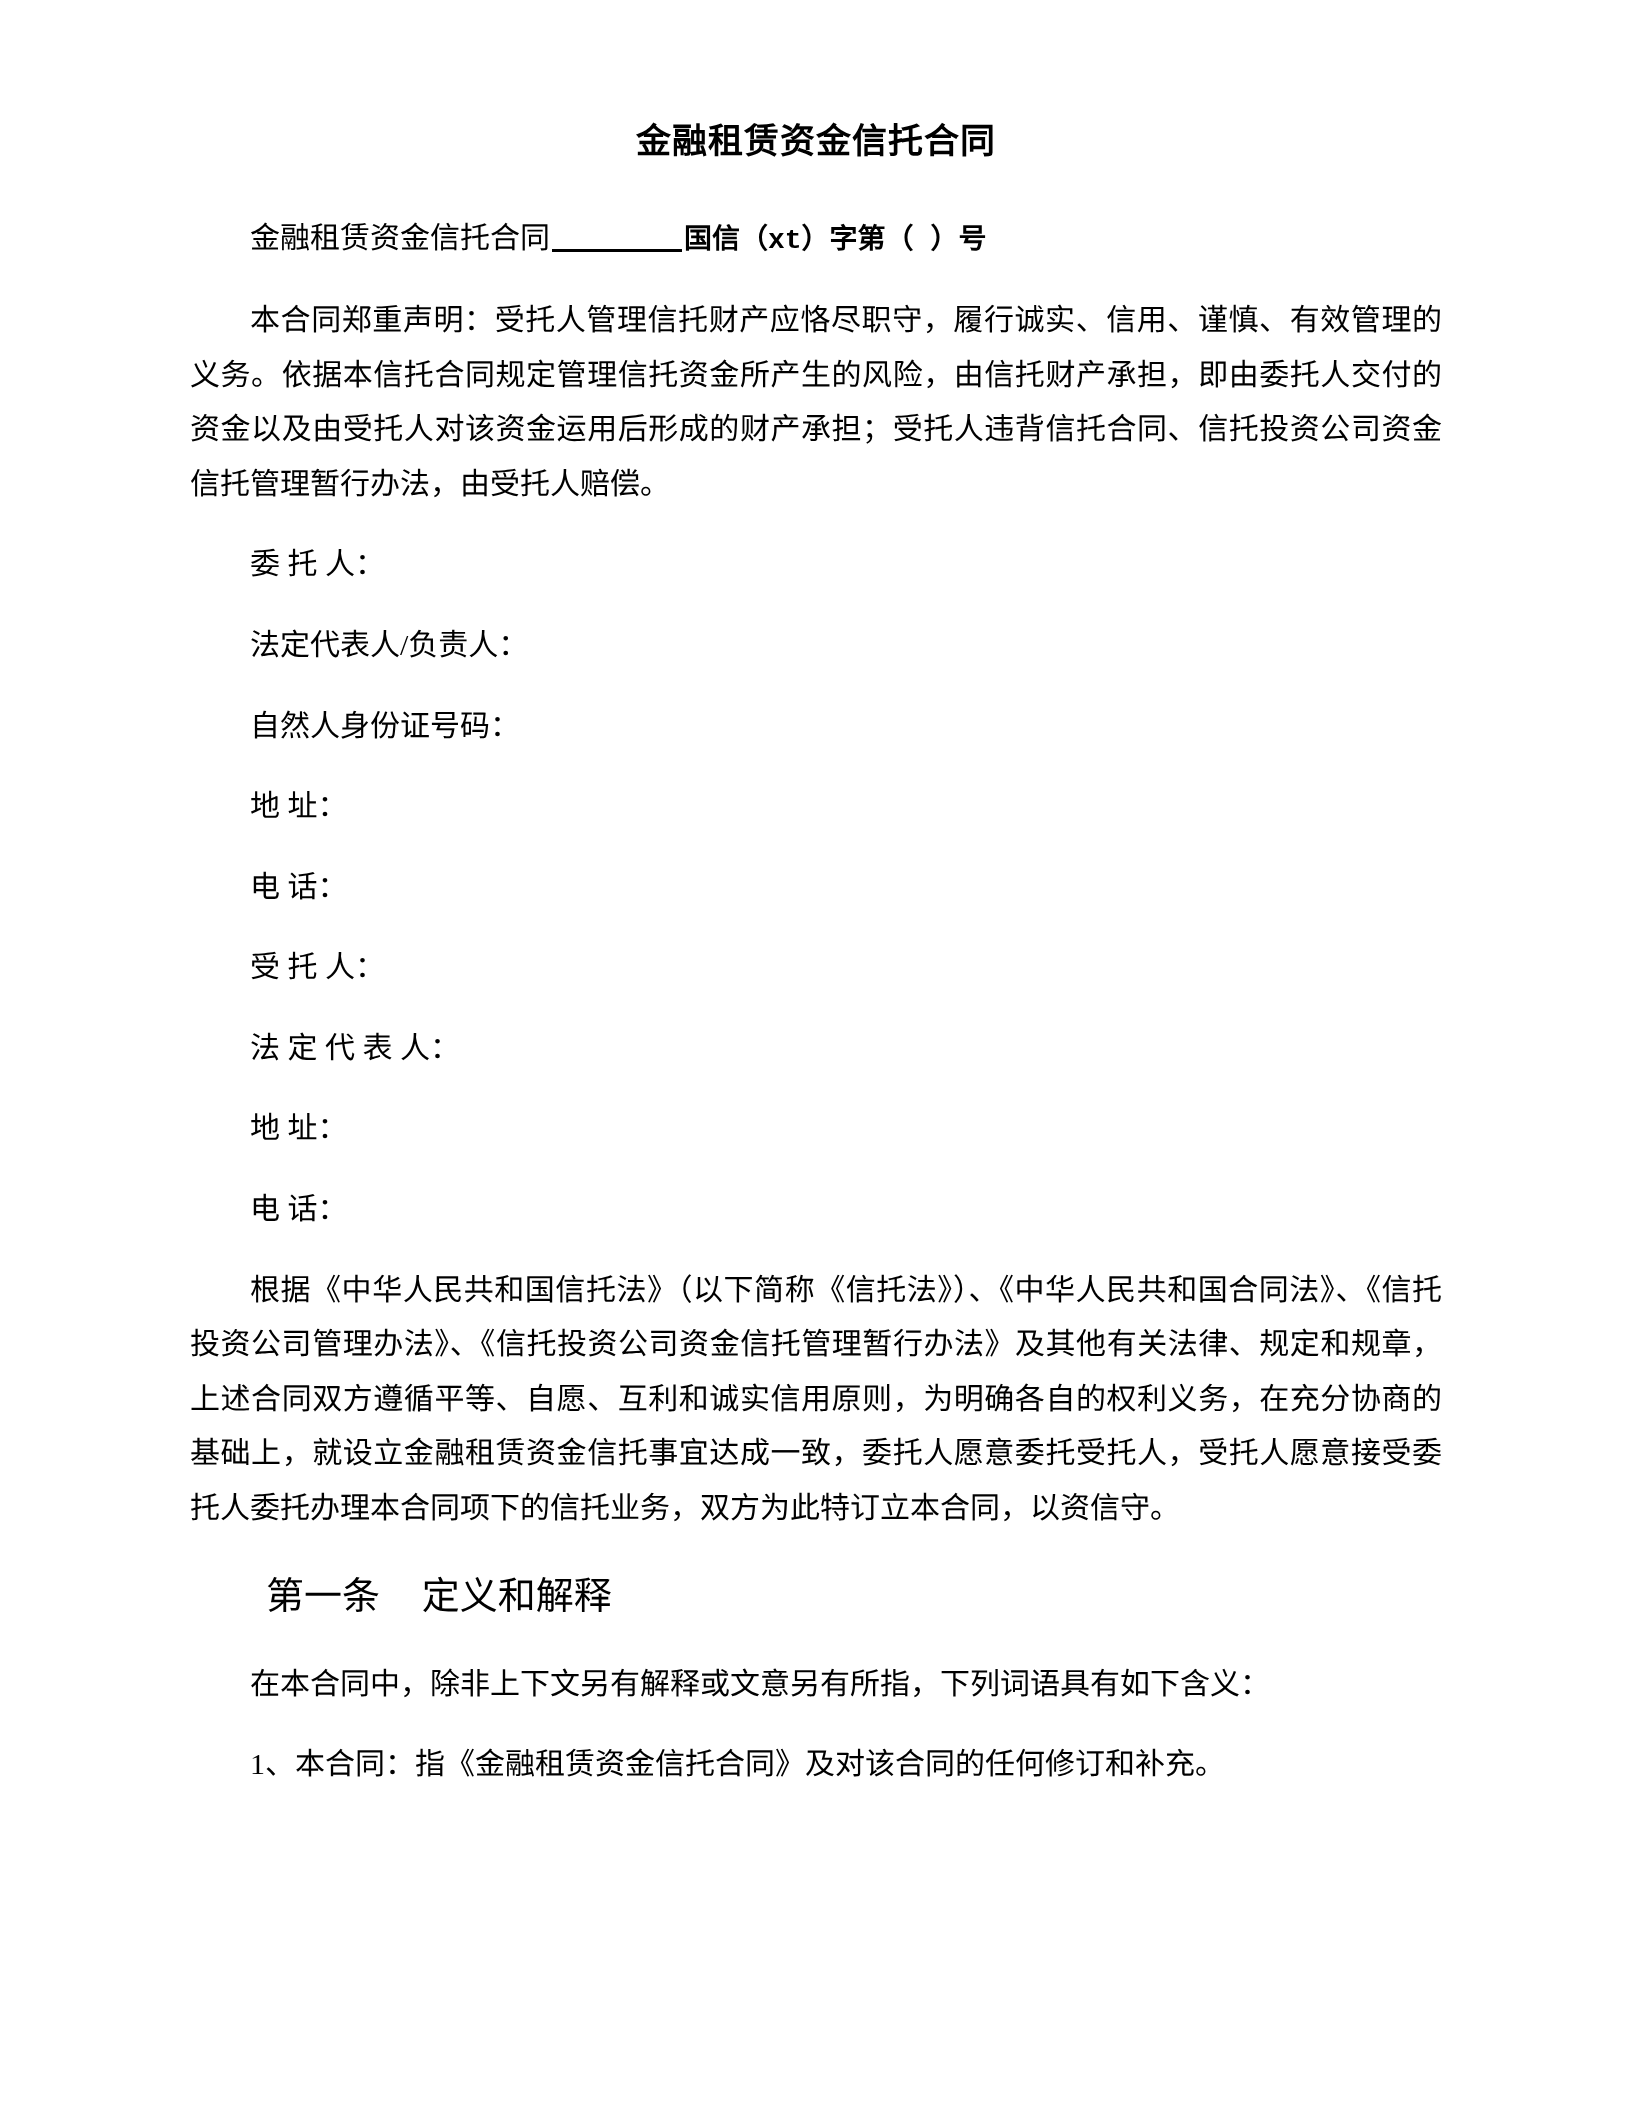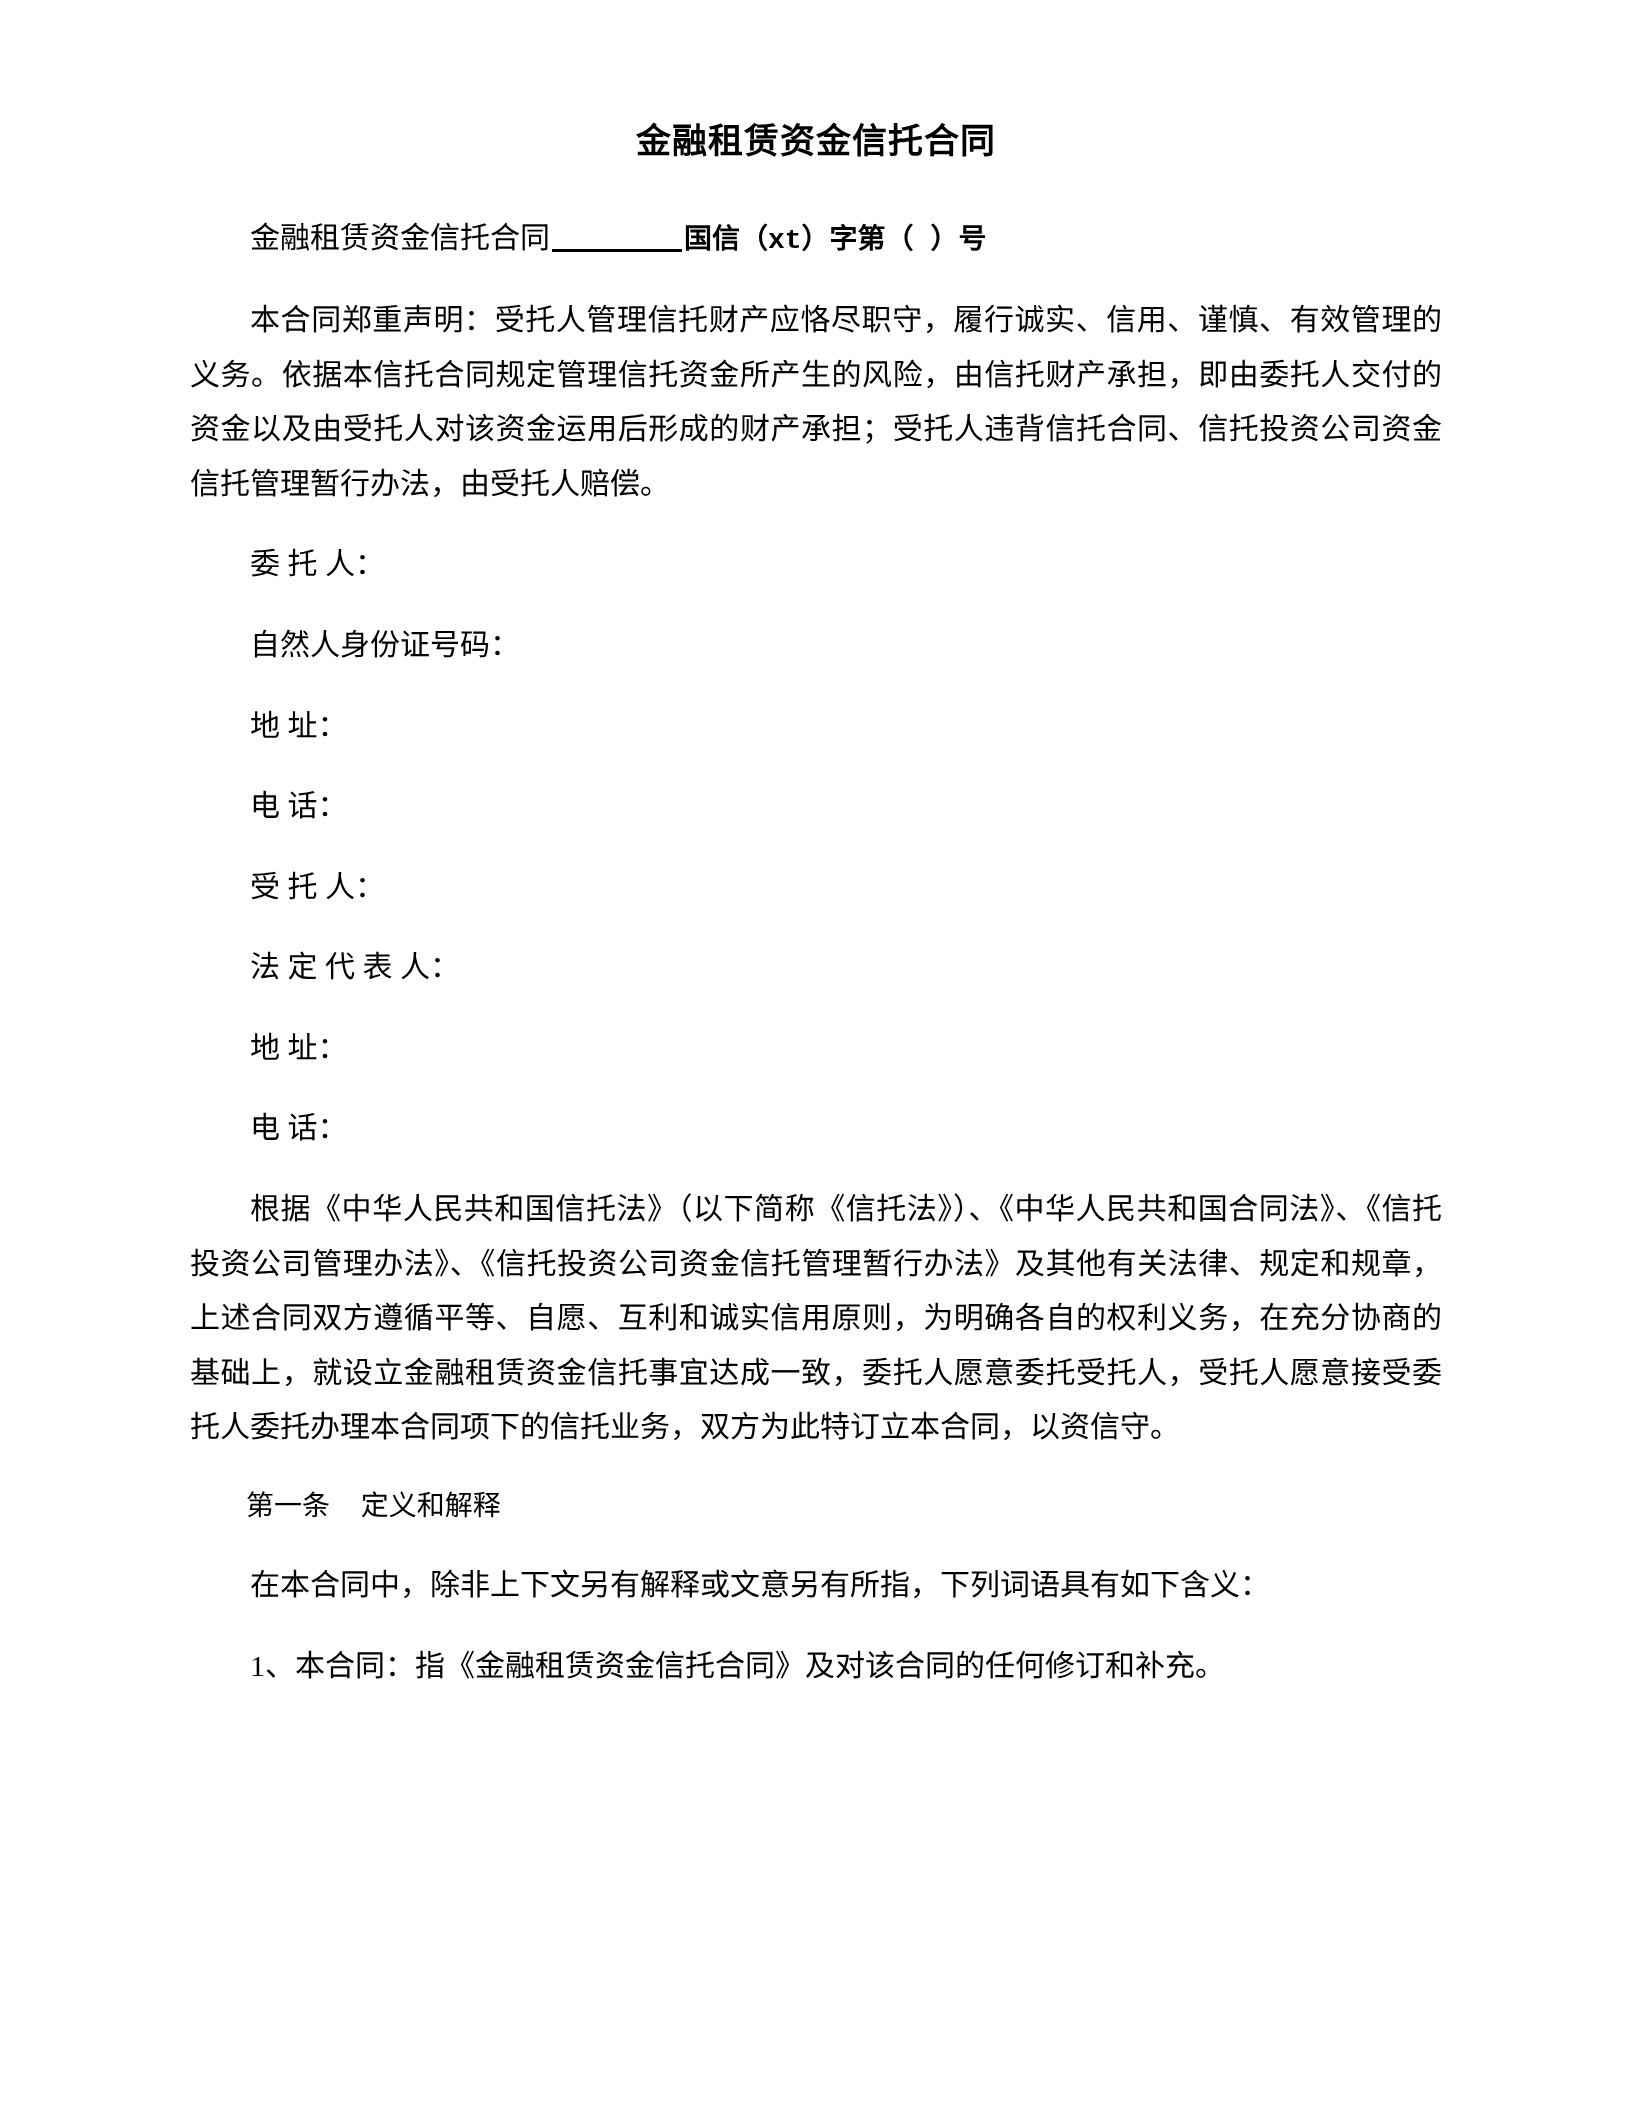--- a/index.html
+++ b/index.html
@@ -46,21 +46,21 @@
     width: 130px;
     vertical-align: -4px;
     margin: 0 2px;
   }
   .sans {
     font-family: Liberation Mono, monospace;
     font-weight: bold;
     font-size: 28px;
   }
   .section-head {
-    font-size: 28px;
+    font-size: 38px;
     line-height: 1.82;
     margin: 0 0 26px 0;
     text-indent: 2em;
   }
   .section-head .gap {
     display: inline-block;
     width: 1.1em;
   }
 </style>
 </head>
@@ -71,20 +71,21 @@
   <h1 class="doc-title">金融租赁资金信托合同</h1>
 
   <p class="para no-indent" style="text-indent:2em;">
     <span>金融租赁资金信托合同</span><span class="fill-blank"></span><span class="sans">国信（xt）字第（ ）号</span>
   </p>
 
   <p class="para">本合同郑重声明：受托人管理信托财产应恪尽职守，履行诚实、信用、谨慎、有效管理的义务。依据本信托合同规定管理信托资金所产生的风险，由信托财产承担，即由委托人交付的资金以及由受托人对该资金运用后形成的财产承担；受托人违背信托合同、信托投资公司资金信托管理暂行办法，由受托人赔偿。</p>
 
 
   <p class="para">委 托 人：</p>
+  <p class="para">法定代表人/负责人：</p>
   <p class="para">自然人身份证号码：</p>
   <p class="para">地 址：</p>
   <p class="para">电 话：</p>
   <p class="para">受 托 人：</p>
   <p class="para">法 定 代 表 人：</p>
   <p class="para">地 址：</p>
   <p class="para">电 话：</p>
 
   <p class="para">根据《中华人民共和国信托法》（以下简称《信托法》）、《中华人民共和国合同法》、《信托投资公司管理办法》、《信托投资公司资金信托管理暂行办法》及其他有关法律、规定和规章，上述合同双方遵循平等、自愿、互利和诚实信用原则，为明确各自的权利义务，在充分协商的基础上，就设立金融租赁资金信托事宜达成一致，委托人愿意委托受托人，受托人愿意接受委托人委托办理本合同项下的信托业务，双方为此特订立本合同，以资信守。</p>
 

